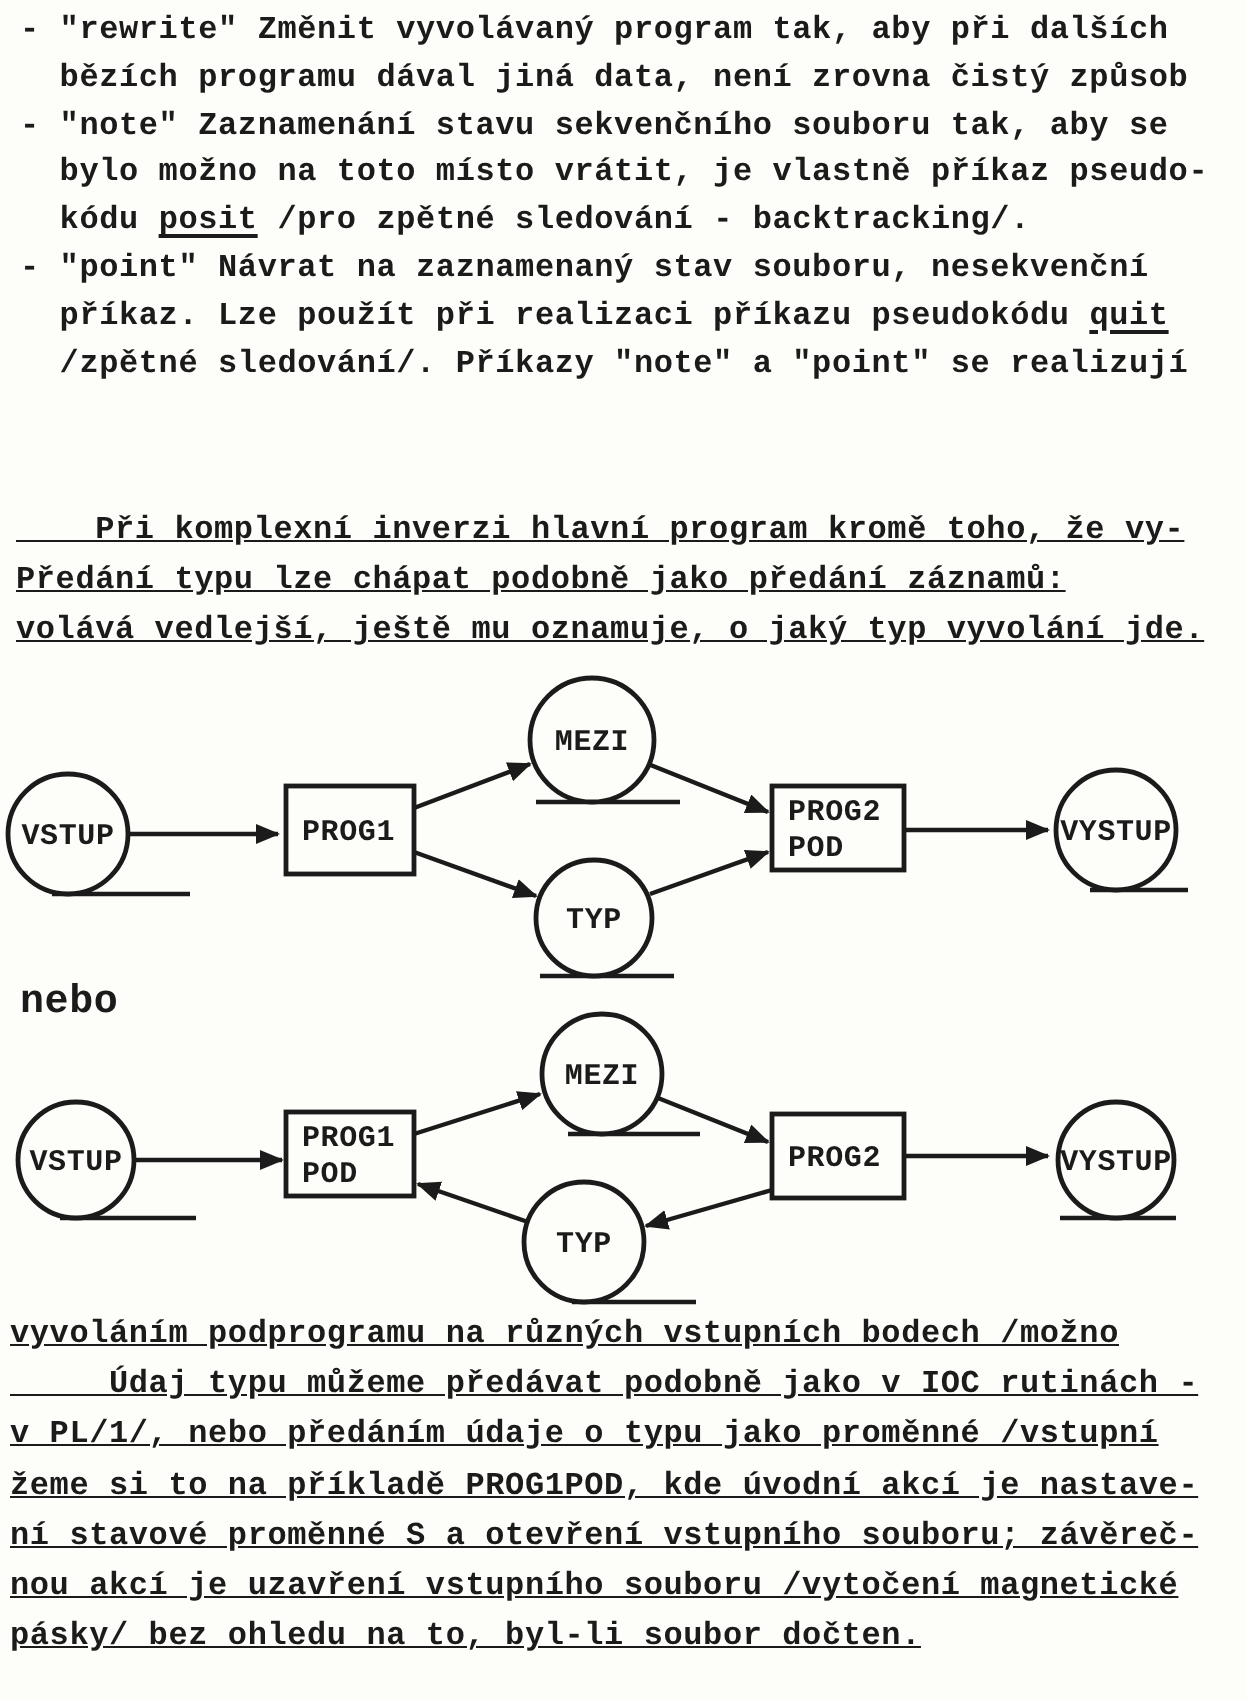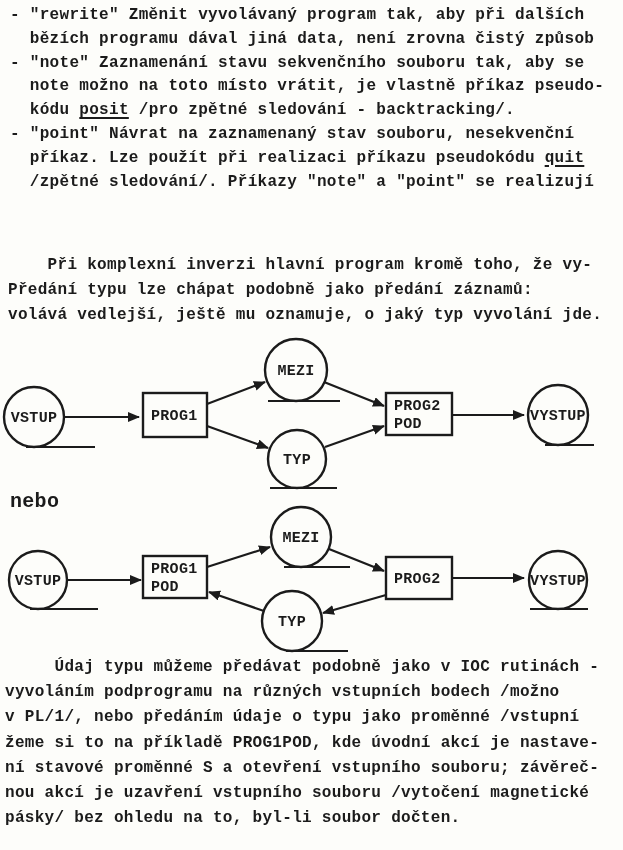--- a/index.html
+++ b/index.html
@@ -5,41 +5,41 @@
   * { margin:0; padding:0; box-sizing:border-box; }
   html,body { background:#e9e9e5; }
   .page {
     position:relative; width:623px; height:850px; overflow:hidden;
     background:#fdfdfa; color:#1b1b1b;
     font-family:"Liberation Mono", monospace; font-weight:700;
   }
   .textblock { position:absolute; }
   .tline { white-space:pre; font-size:16px; letter-spacing:0.3px; }
   .lh-tight .tline { line-height:23.8px; }
-  .lh-norm  .tline { line-height:25.2px; }
+  .lh-norm  .tline { line-height:25.2px;text-decoration:underline; }
   .tline u { text-underline-offset:3px; text-decoration-thickness:2px; }
   .nebo { position:absolute; font-size:20px; letter-spacing:0.3px; }
   .dg { position:absolute; left:0; }
   .dg .shape { fill:#fdfdfa; stroke:#1b1b1b; stroke-width:2.4; }
   .dg .ln, .dg .arrow { stroke:#1b1b1b; stroke-width:2.2; fill:none; }
   .dg text {
     font-family:"Liberation Mono", monospace; font-weight:700;
     font-size:15px; fill:#1b1b1b; letter-spacing:0.3px;
   }
 </style>
 </head>
 <body>
 
 <div class="page">
 
   <div class="textblock lh-tight" style="top:4px; left:10px;">
       <div class="tline">- "rewrite" Změnit vyvolávaný program tak, aby při dalších</div>
       <div class="tline">  bězích programu dával jiná data, není zrovna čistý způsob</div>
       <div class="tline">- "note" Zaznamenání stavu sekvenčního souboru tak, aby se</div>
-      <div class="tline">  note možno na toto místo vrátit, je vlastně příkaz pseudo-</div>
+      <div class="tline">  bylo možno na toto místo vrátit, je vlastně příkaz pseudo-</div>
       <div class="tline">  kódu <u>posit</u> /pro zpětné sledování - backtracking/.</div>
       <div class="tline">- "point" Návrat na zaznamenaný stav souboru, nesekvenční</div>
       <div class="tline">  příkaz. Lze použít při realizaci příkazu pseudokódu <u>quit</u></div>
       <div class="tline">  /zpětné sledování/. Příkazy "note" a "point" se realizují</div>
     </div>
 
   <div class="textblock lh-norm" style="top:253px; left:8px;">
       <div class="tline">    Při komplexní inverzi hlavní program kromě toho, že vy-</div>
       <div class="tline">Předání typu lze chápat podobně jako předání záznamů:</div>
       <div class="tline">volává vedlejší, ještě mu oznamuje, o jaký typ vyvolání jde.</div>
@@ -127,22 +127,22 @@
         <text x="394" y="80">PROG2</text>
       </g>
       <g>
         <line x1="530" y1="106" x2="588" y2="106" class="ln"></line>
         <circle cx="558" cy="77" r="29" class="shape"></circle>
         <text x="558" y="82" text-anchor="middle">VYSTUP</text>
       </g>
     </svg>
 
   <div class="textblock lh-norm" style="top:655px; left:5px;">
+      <div class="tline">vyvoláním podprogramu na různých vstupních bodech /možno</div>
       <div class="tline">     Údaj typu můžeme předávat podobně jako v IOC rutinách -</div>
-      <div class="tline">vyvoláním podprogramu na různých vstupních bodech /možno</div>
       <div class="tline">v PL/1/, nebo předáním údaje o typu jako proměnné /vstupní</div>
       <div class="tline">žeme si to na příkladě PROG1POD, kde úvodní akcí je nastave-</div>
       <div class="tline">ní stavové proměnné S a otevření vstupního souboru; závěreč-</div>
       <div class="tline">nou akcí je uzavření vstupního souboru /vytočení magnetické</div>
       <div class="tline">pásky/ bez ohledu na to, byl-li soubor dočten.</div>
     </div>
 
 </div>
 
 </body></html>

